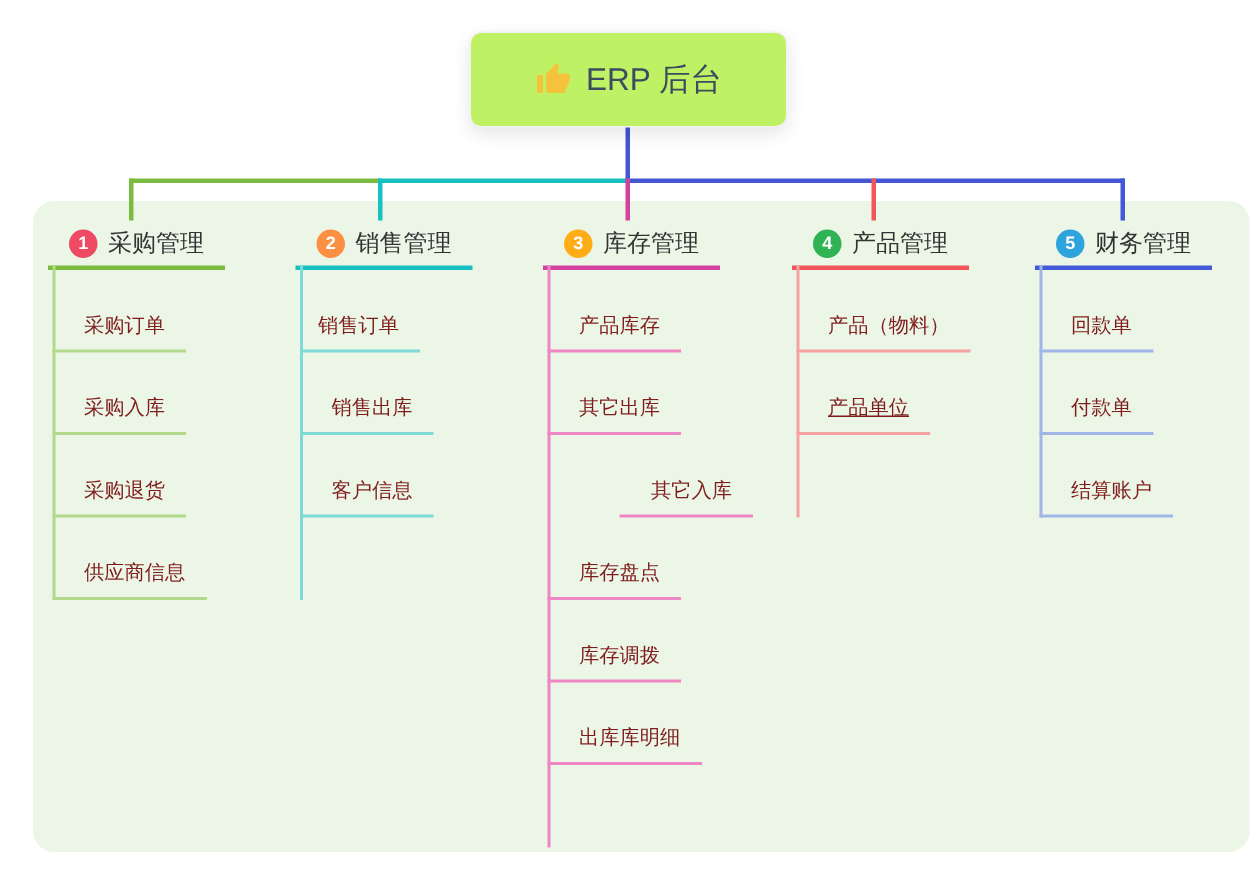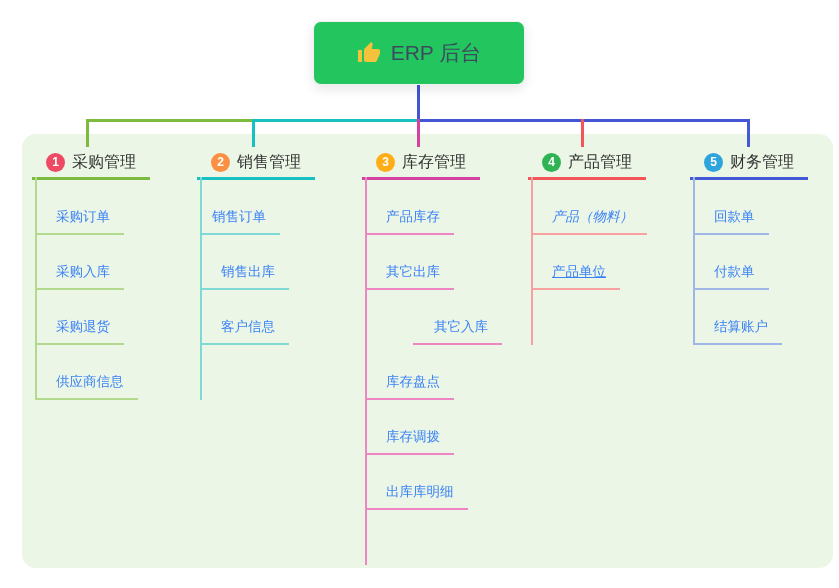--- a/index.html
+++ b/index.html
@@ -20,21 +20,21 @@
   .bus-seg3{left:417px;width:333px;background:var(--root-line);}
   .drop{top:119px;width:3px;height:28px;}
   .drop-1{left:86px;background:var(--line-1);}
   .drop-2{left:252px;background:var(--line-2);}
   .drop-3{left:417px;background:var(--line-3);}
   .drop-4{left:581px;background:var(--line-4);}
   .drop-5{left:747px;background:var(--line-5);}
   
   .root-node{
     position:absolute;left:313px;top:21px;width:210px;height:62px;
-    background:#22c55e;border:1px solid #f1f1f1;border-radius:8px;
+    background:#bef264;border:1px solid #f1f1f1;border-radius:8px;
     box-shadow:0 4px 12px rgba(0,0,0,.10);
     display:flex;align-items:center;justify-content:center;gap:10px;
     font-size:21px;color:#3d4b5e;cursor:pointer;
   }
   .root-node svg{width:24px;height:24px;}
   
   .branch{position:absolute;top:147px;width:130px;}
   .branch-header{
     position:relative;width:118px;height:30px;box-sizing:content-box;
     display:flex;align-items:center;justify-content:center;gap:7px;
@@ -46,21 +46,21 @@
     color:#fff;font-size:12px;font-weight:bold;line-height:1;
   }
   .branch-label{font-size:16px;color:#333;white-space:nowrap;}
   .spine{position:absolute;left:3px;top:30px;width:2px;}
   .children{margin-left:3px;}
   .child{
     width:max-content;height:55px;box-sizing:border-box;
     display:flex;align-items:flex-end;
     padding:0 14px 7px 21px;
     border-bottom:2px solid #ccc;
-    font-size:13.5px;color:#3b82f6;white-space:nowrap;cursor:pointer;text-align:right;
+    font-size:13.5px;color:#7f1d1d;white-space:nowrap;cursor:pointer;text-align:right;
   }
 </style>
 </head>
 <body>
 
 <div class="canvas" id="canvas" style="background: rgb(255, 255, 255); --root-line: #4356d4; --line-1: #7cbb3f; --line-2: #17c1c1; --line-3: #d2429e; --line-4: #f2555a; --line-5: #4459d7;">
 
   <div class="panel" id="panel" style="background: rgb(235, 246, 230);"></div>
 
   <div class="conn root-drop"></div>
@@ -121,21 +121,21 @@
           <div class="child" style="border-bottom-color: rgb(238, 134, 196);">出库库明细</div>
         </div>
   </div>
       <div class="branch" style="left: 528px;">
     <div class="branch-header" style="border-bottom-color: rgb(242, 85, 90);">
       <span class="badge" style="background: rgb(48, 179, 85);">4</span>
       <span class="branch-label">产品管理</span>
     </div>
     <div class="spine" style="height: 168px; background: rgb(247, 161, 161);"></div>
     <div class="children">
-          <div class="child" style="border-bottom-color: rgb(247, 161, 161); font-style: italic;">产品（物料）</div>
+          <div class="child" style="border-bottom-color: rgb(247, 161, 161);">产品（物料）</div>
           <div class="child" style="border-bottom-color: rgb(247, 161, 161); text-decoration: underline;">产品单位</div>
         </div>
   </div>
       <div class="branch" style="left: 690px;">
     <div class="branch-header" style="border-bottom-color: rgb(68, 89, 215);">
       <span class="badge" style="background: rgb(46, 164, 221);">5</span>
       <span class="branch-label">财务管理</span>
     </div>
     <div class="spine" style="height: 168px; background: rgb(159, 182, 230);"></div>
     <div class="children">

